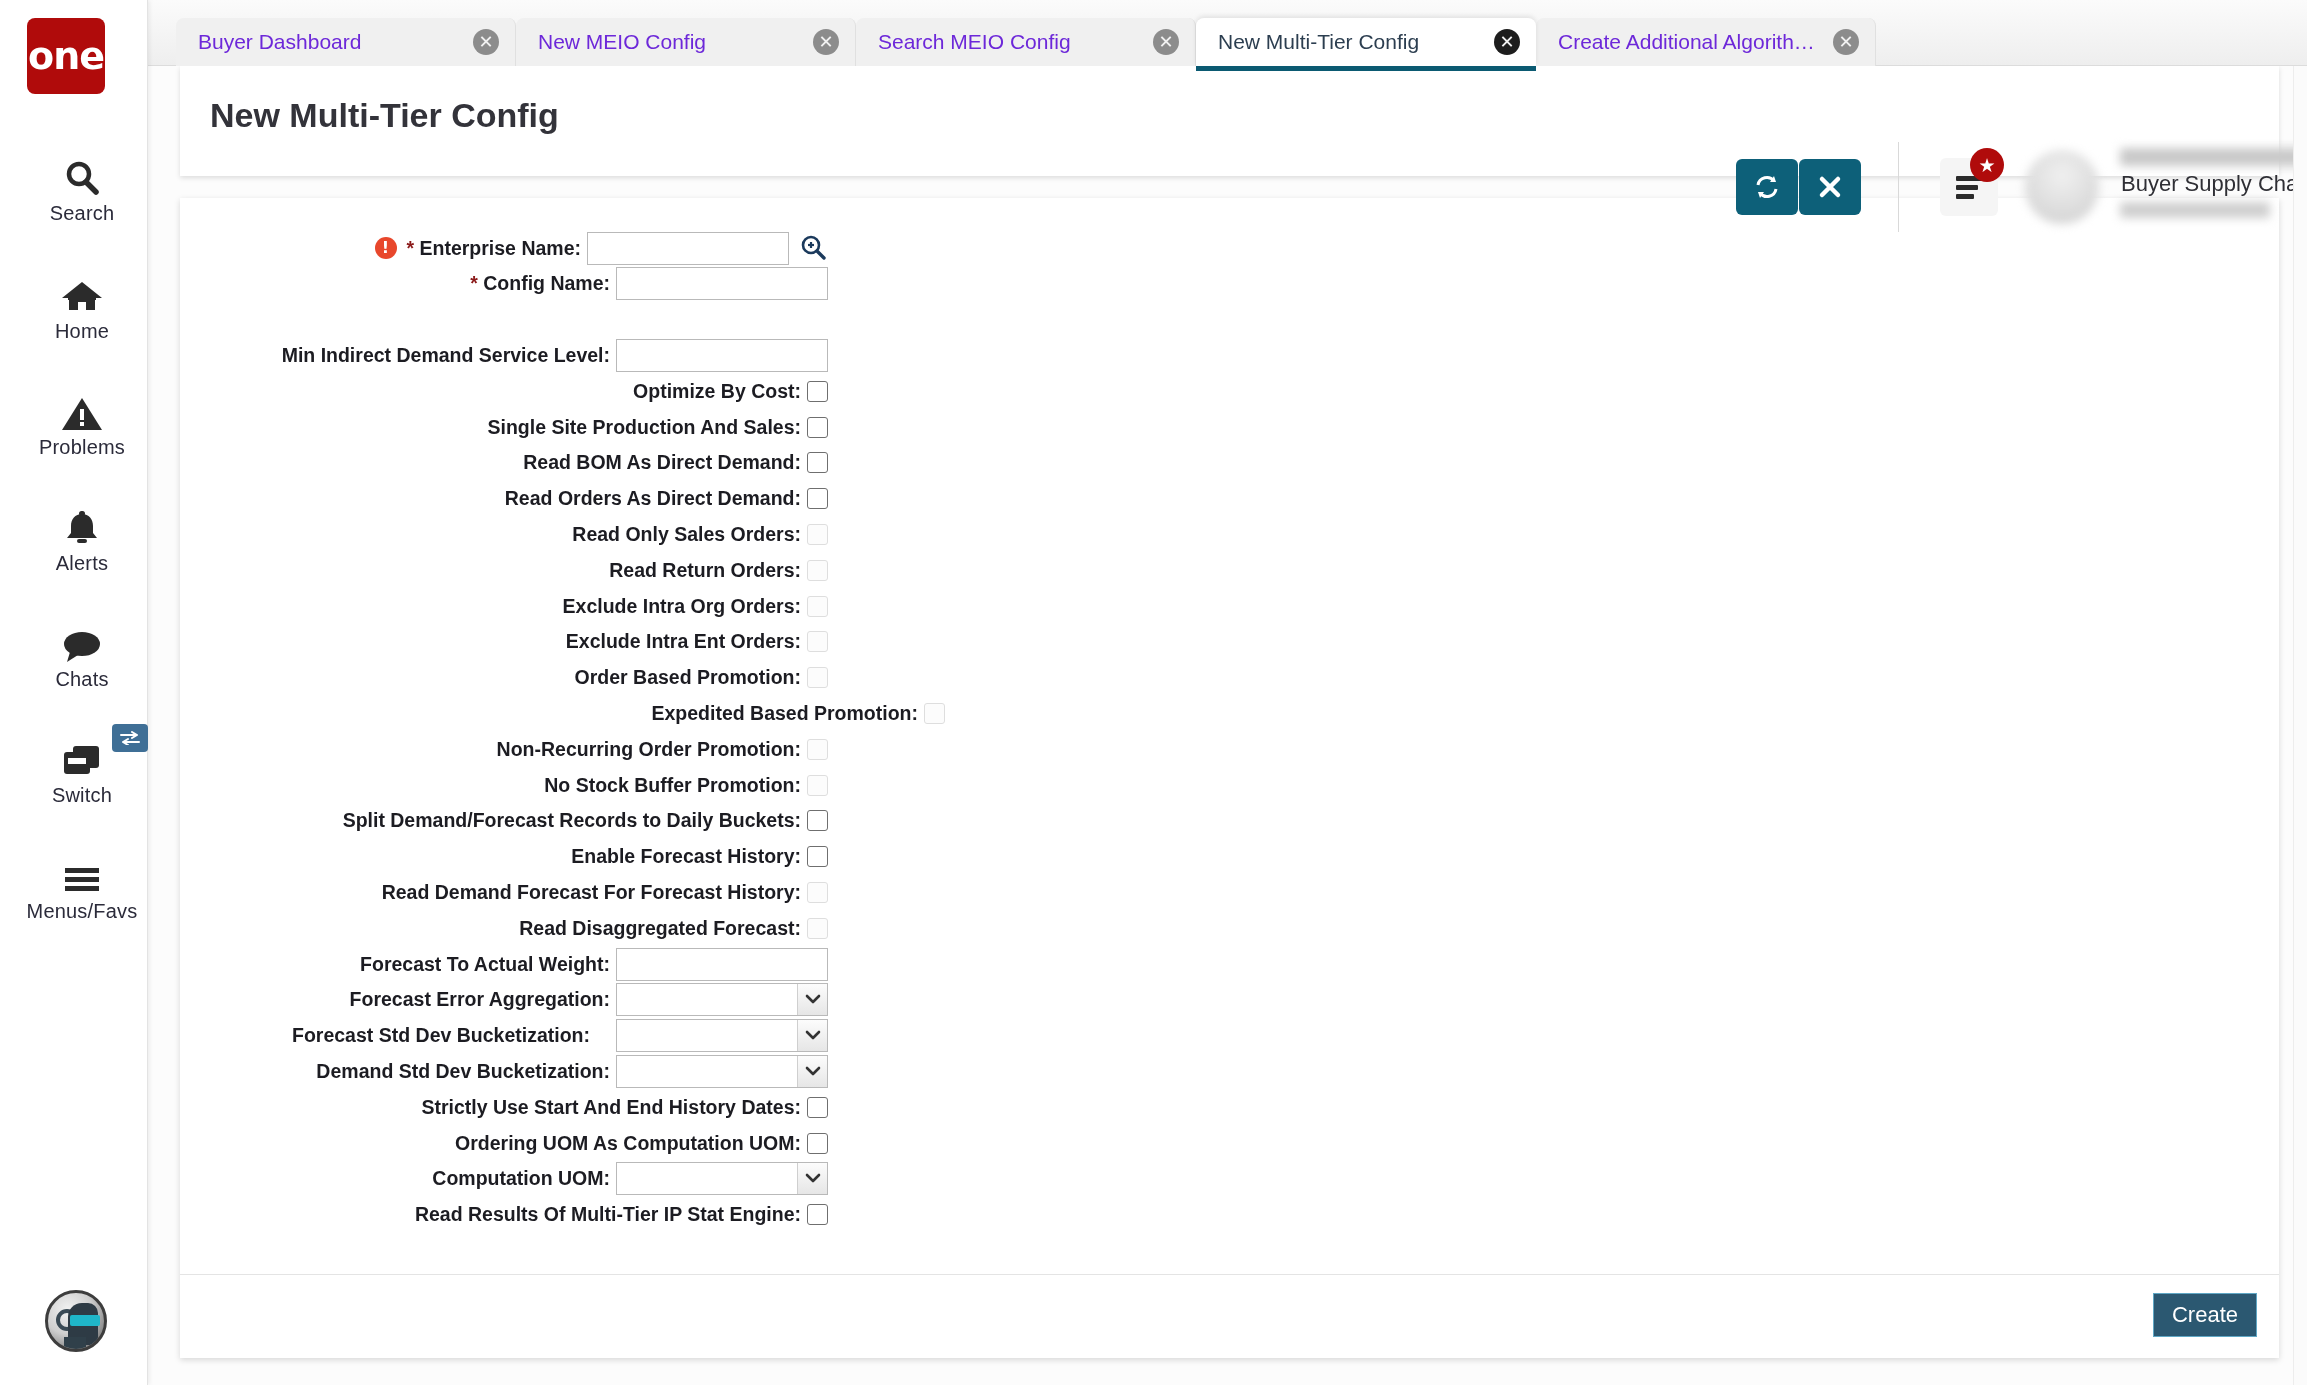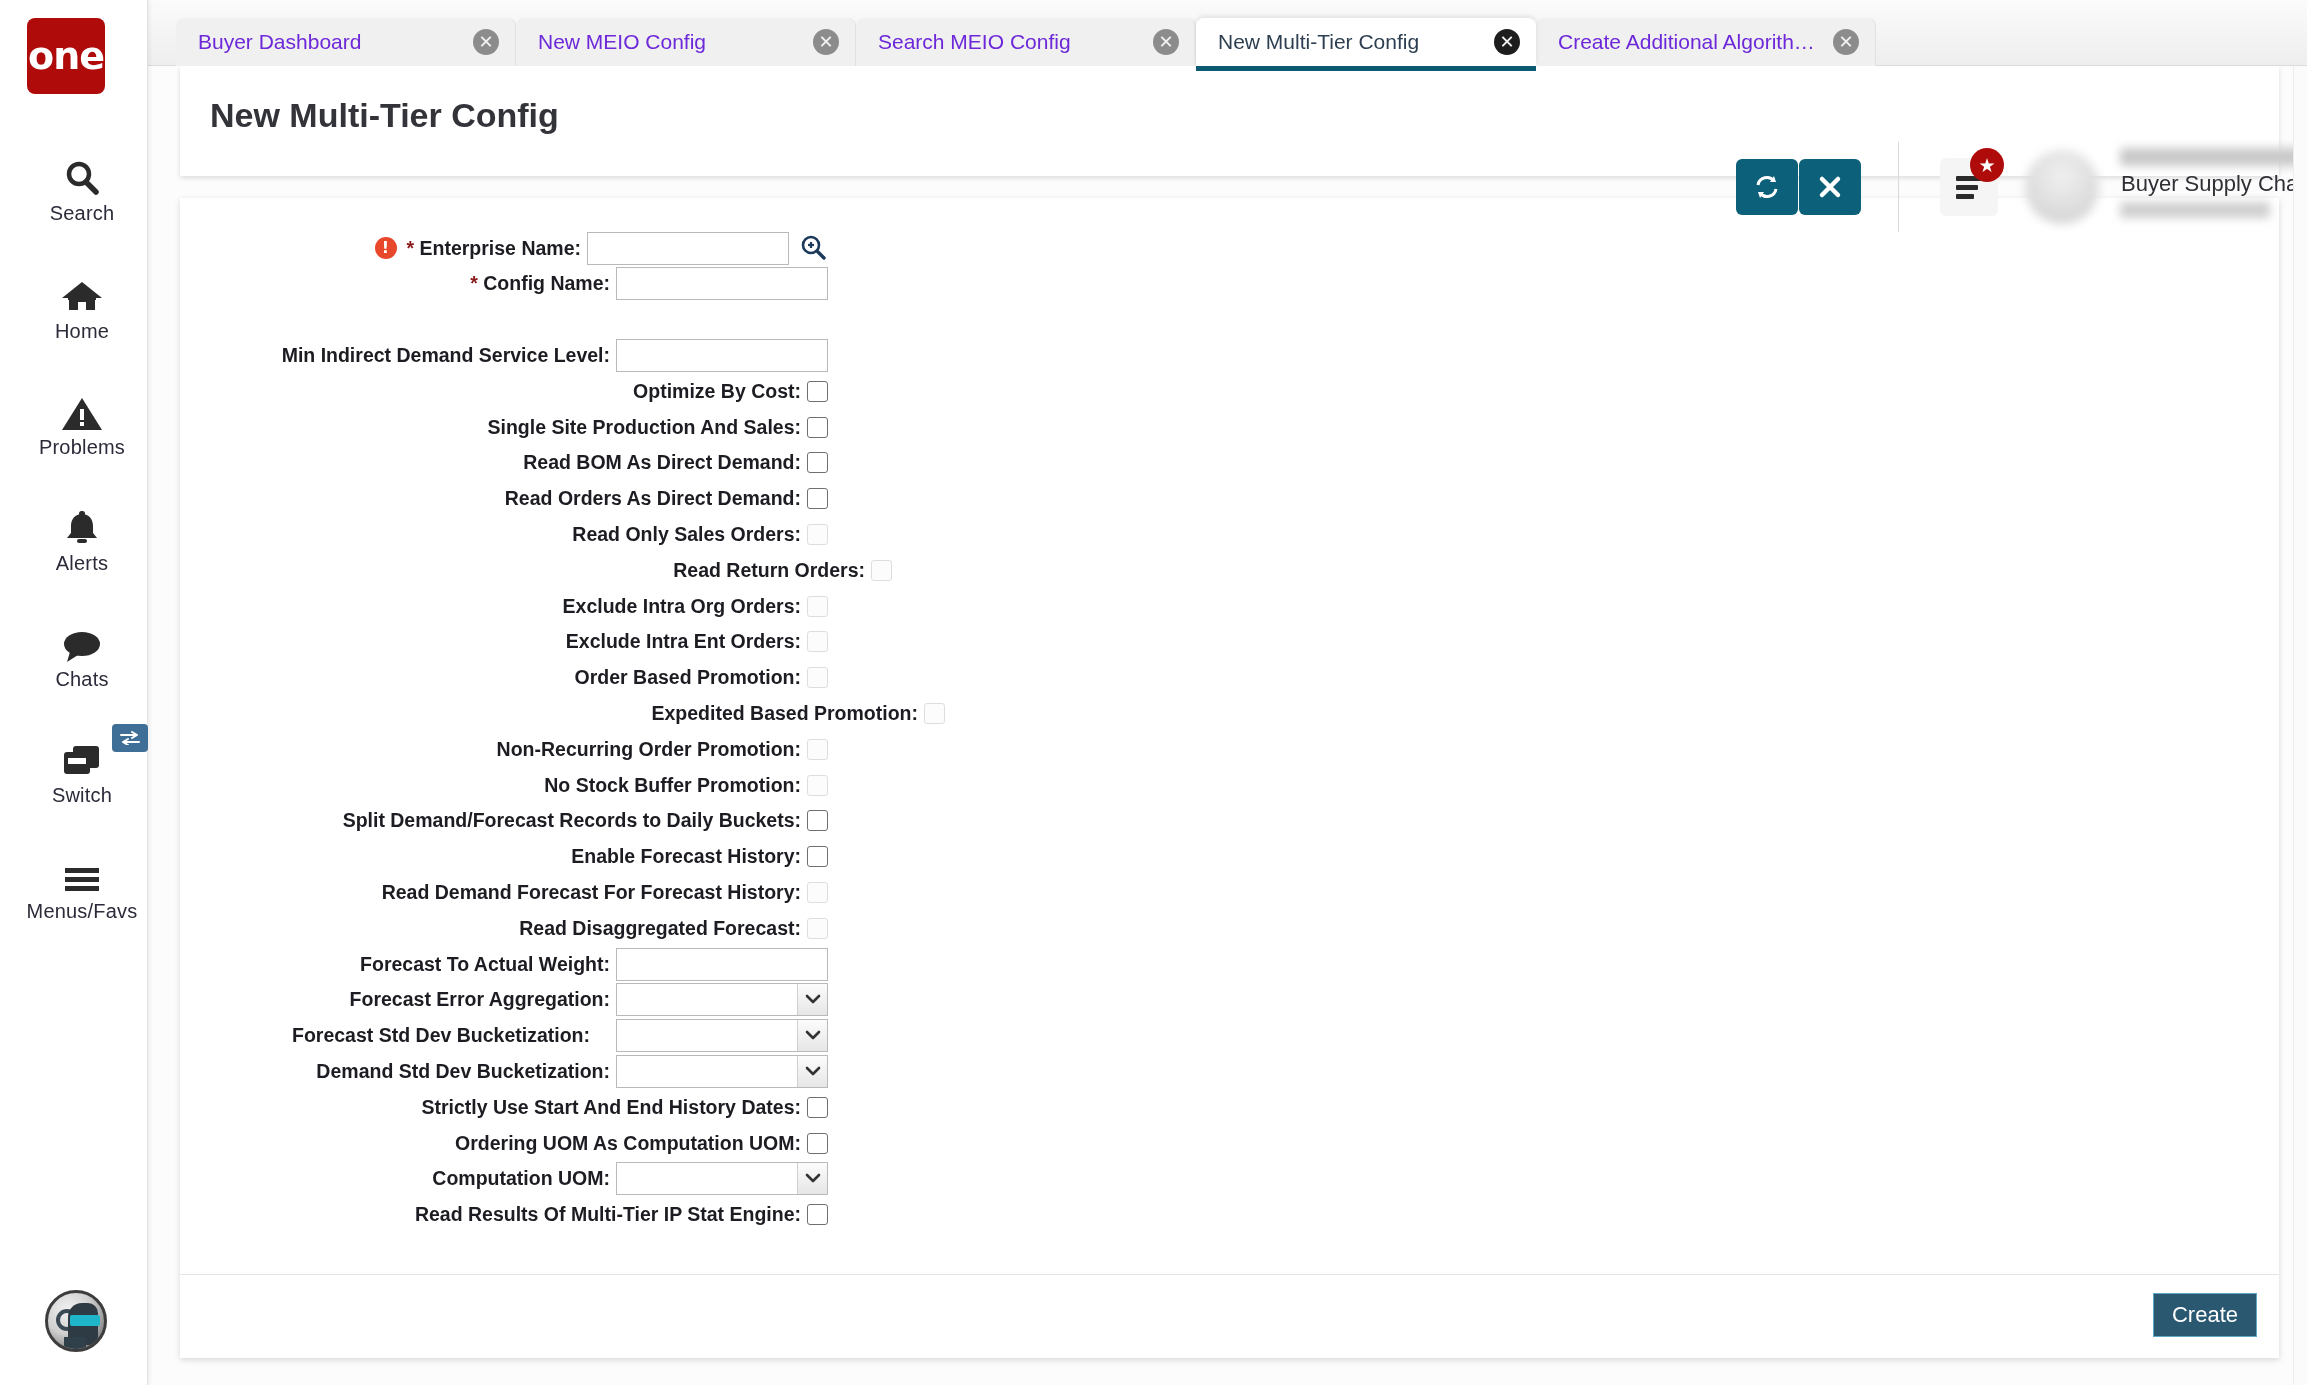--- a/index.html
+++ b/index.html
@@ -480,21 +480,21 @@
           </div>
         </div>
         <div class="row" style="top: 318.4px; width: 648px;">
           <div style="display: flex; align-items: center;">
             <span class="lbl">Read Only Sales Orders:</span>
           </div>
           <div class="ctrl-wrap">
             <span class="cbx disabled"></span>
           </div>
         </div>
-        <div class="row" style="top: 354.2px; width: 712px;">
+        <div class="row" style="top: 354.2px; width: 648px;">
           <div style="display: flex; align-items: center;">
             <span class="lbl">Read Return Orders:</span>
           </div>
           <div class="ctrl-wrap">
             <span class="cbx disabled"></span>
           </div>
         </div>
         <div class="row" style="top: 390px; width: 648px;">
           <div style="display: flex; align-items: center;">
             <span class="lbl">Exclude Intra Org Orders:</span>

